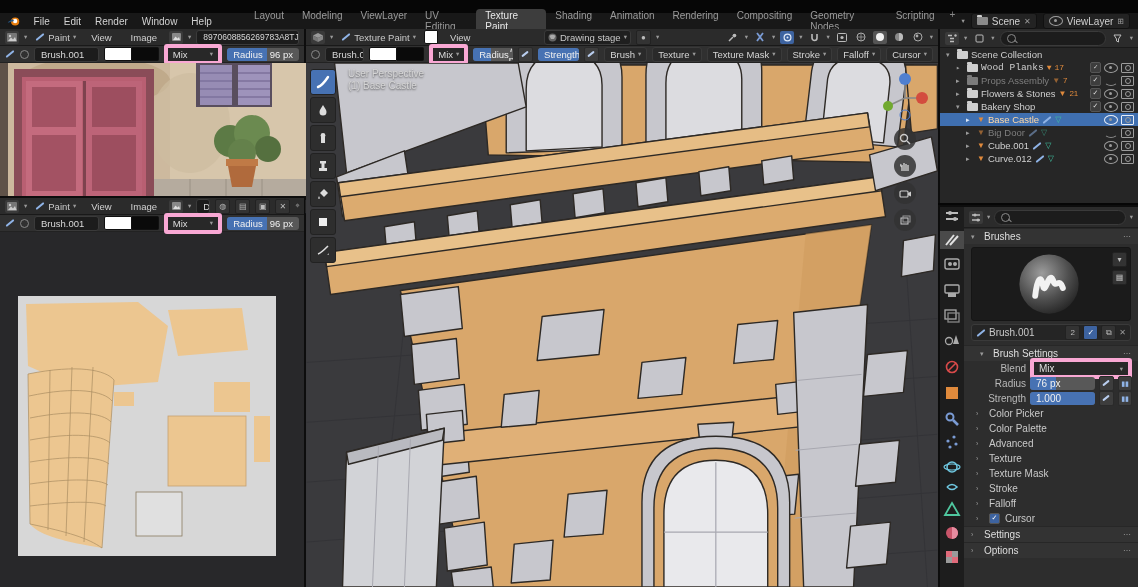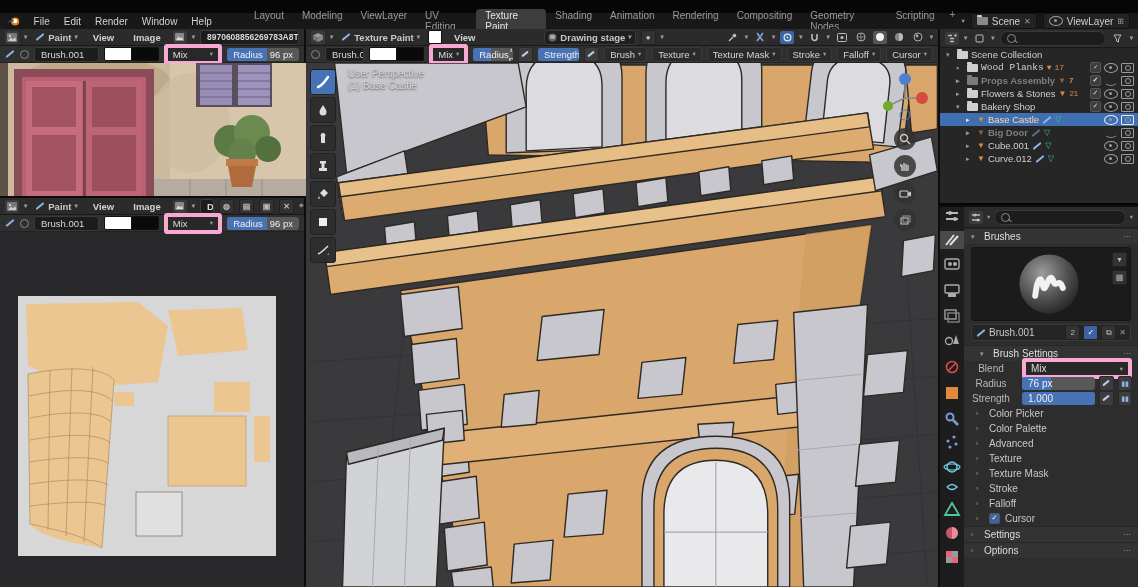--- a/index.html
+++ b/index.html
@@ -10,21 +10,21 @@
   .menubar{left:0;top:13px;width:1138px;height:16px;background:#181818;display:flex;align-items:center;padding-left:4px;box-sizing:border-box;}
   .blogo{width:15px;height:11px;margin:0 6px 0 2px;}
   .mi{padding:0 7px;color:#d2d2d2;cursor:default;}
   .tabs{display:flex;margin-left:26px;}
   .tab{padding:1px 9px;color:#9a9a9a;border-radius:4px 4px 0 0;}
   .tab.active{background:#3d3d3d;color:#e8e8e8;}
   .tab-add{color:#888;padding:0 6px;}
   .tbright{margin-left:auto;display:flex;align-items:center;gap:6px;padding-right:8px;}
   .field{display:flex;align-items:center;gap:4px;background:#232323;border:1px solid #111;border-radius:3px;height:14px;padding:0 5px;color:#cfcfcf;}
   
-  .ehdr{background:#2b2b2b;border-bottom:1px solid #191919;display:flex;align-items:center;gap:5px;padding:0 5px;box-sizing:border-box;font-size:9.5px;font-weight:bold;}
+  .ehdr{background:#2b2b2b;border-bottom:1px solid #191919;display:flex;align-items:center;gap:5px;padding:0 5px;box-sizing:border-box;font-size:9.5px;}
   .trow{background:#303030;border-bottom:1px solid #222;display:flex;align-items:center;gap:5px;padding:0 5px;box-sizing:border-box;font-size:9.5px;}
   .dd{display:flex;align-items:center;gap:3px;padding:0 3px;border-radius:2px;}
   .caret{font-size:6.5px;color:#9a9a9a;}
   .blockfield{background:#1c1c1c;border:1px solid #3a3a3a;border-radius:3px;height:13px;display:flex;align-items:center;padding:0 6px;color:#d8d8d8;white-space:nowrap;overflow:hidden;}
   .swatchW{width:26px;height:12px;background:#fff;border:1px solid #111;border-radius:2px 0 0 2px;}
   .swatchB{width:26px;height:12px;background:#0a0a0a;border:1px solid #111;border-left:none;border-radius:0 2px 2px 0;}
   .selbox{background:#282828;border:4px solid #f9a8d4;border-radius:3px;height:13px;display:flex;align-items:center;justify-content:space-between;padding:0 5px;color:#ddd;}
   .slider{position:relative;background:#585858;border-radius:3px;height:13px;overflow:hidden;display:flex;align-items:center;justify-content:space-between;padding:0 6px;color:#f0f0f0;}
   .slider .fill{position:absolute;left:0;top:0;bottom:0;background:#4772b3;z-index:0;}
   .slider span{position:relative;z-index:1;}
@@ -38,21 +38,21 @@
   
   .search{display:flex;align-items:center;gap:4px;background:#1c1c1c;border:1px solid #3a3a3a;border-radius:8px;height:13px;padding:0 6px;flex:1;}
   .mag{width:7px;height:7px;border:1px solid #8a8a8a;border-radius:50%;position:relative;flex:none;}
   .mag::after{content:"";position:absolute;left:6px;top:6px;width:4px;height:1px;background:#8a8a8a;transform:rotate(45deg);}
   
   .outliner{left:938px;top:29px;width:200px;height:174px;background:#262626;border-left:2px solid #0d0d0d;box-sizing:border-box;}
   .orow{display:flex;align-items:center;height:13px;padding:0 4px 0 6px;gap:3px;white-space:nowrap;font-size:9.5px;color:#cfcfcf;}
   .orow .lab{overflow:hidden;text-overflow:ellipsis;}
   .orow .sp{flex:1;}
   .orow.sel{background:#3f6fb0;color:#fff;}
-  .orow.mut{color:#7e7e7e;font-weight:bold;}
+  .orow.mut{color:#7e7e7e;}
   .arr{color:#9a9a9a;font-size:7px;width:8px;flex:none;}
   .icol{width:11px;height:8px;background:#cfcfcf;border-radius:1px;position:relative;flex:none;}
   .icol::before{content:"";position:absolute;left:0;top:-2px;width:5px;height:2px;background:#cfcfcf;border-radius:1px 1px 0 0;}
   .tri-o{color:#e08a3c;font-size:8px;flex:none;}
   .tri-g{color:#3fbf9f;font-size:8px;flex:none;}
   .ibrush{width:10px;height:10px;position:relative;flex:none;}
   .ibrush::after{content:"";position:absolute;left:0px;top:4px;width:10px;height:2px;background:#8fb3e6;transform:rotate(-40deg);border-radius:1px;}
   .icbx{width:9px;height:9px;background:#3d3d3d;border:1px solid #555;border-radius:2px;color:#ddd;font-size:7px;line-height:8px;text-align:center;flex:none;}
   .ieye{width:12px;height:8px;border:1px solid #9c9c9c;border-radius:50%;position:relative;flex:none;}
   .ieye::after{content:"";position:absolute;left:4px;top:2px;width:3px;height:3px;background:#9c9c9c;border-radius:50%;}
@@ -62,21 +62,21 @@
   .icam::after{content:"";position:absolute;left:3px;top:1px;width:4px;height:4px;border:1px solid #9c9c9c;border-radius:50%;}
   .badge{color:#e08a3c;font-size:8px;}
   
   .props{left:938px;top:205px;width:200px;height:382px;background:#2d2d2d;border-left:2px solid #0d0d0d;border-top:2px solid #0d0d0d;box-sizing:border-box;display:flex;}
   .tabstrip{width:24px;background:#1d1d1d;flex:none;}
   .pcontent{flex:1;display:flex;flex-direction:column;overflow:hidden;}
   .phead{height:20px;background:#2b2b2b;border-bottom:1px solid #1c1c1c;display:flex;align-items:center;gap:4px;padding:0 5px;}
   .ptitle{height:20px;display:flex;align-items:center;gap:6px;padding:0 8px;color:#e3e3e3;}
   .psec{height:15px;display:flex;align-items:center;gap:5px;padding:0 7px;background:#333;border-top:1px solid #272727;color:#dedede;}
   .prow{height:15px;display:flex;align-items:center;gap:4px;padding:0 6px 0 0;}
-  .prow .plab{width:54px;text-align:center;color:#b9b9b9;flex:none;}
+  .prow .plab{width:62px;text-align:right;color:#b9b9b9;flex:none;}
   .pcol{height:15px;display:flex;align-items:center;gap:5px;padding:0 7px 0 12px;color:#c9c9c9;}
   .preview{margin:3px 7px;background:#1b1b1b;border:1px solid #151515;border-radius:3px;height:72px;position:relative;}
   .nrow{margin:0 7px;height:15px;display:flex;align-items:center;gap:3px;background:#252525;border:1px solid #3a3a3a;border-radius:3px;padding:0 4px;}
   
   .vp{left:306px;top:29px;width:632px;height:558px;box-sizing:border-box;}
   .vpcontent{position:absolute;left:0;top:34px;width:632px;height:524px;background:#3a3a3d;overflow:hidden;}
   .overlaytxt{position:absolute;left:42px;top:5px;color:#d4d4d4;font-size:10px;line-height:12px;text-shadow:0 1px 2px rgba(0,0,0,.6);}
   .toolcol{position:absolute;left:4px;top:6px;width:26px;}
   .tbtn3d{width:24px;height:24px;background:#2e2e2e;border:1px solid #222;border-radius:3px;margin-bottom:2px;display:flex;align-items:center;justify-content:center;}
   .tbtn3d.active{background:#4772b3;}

